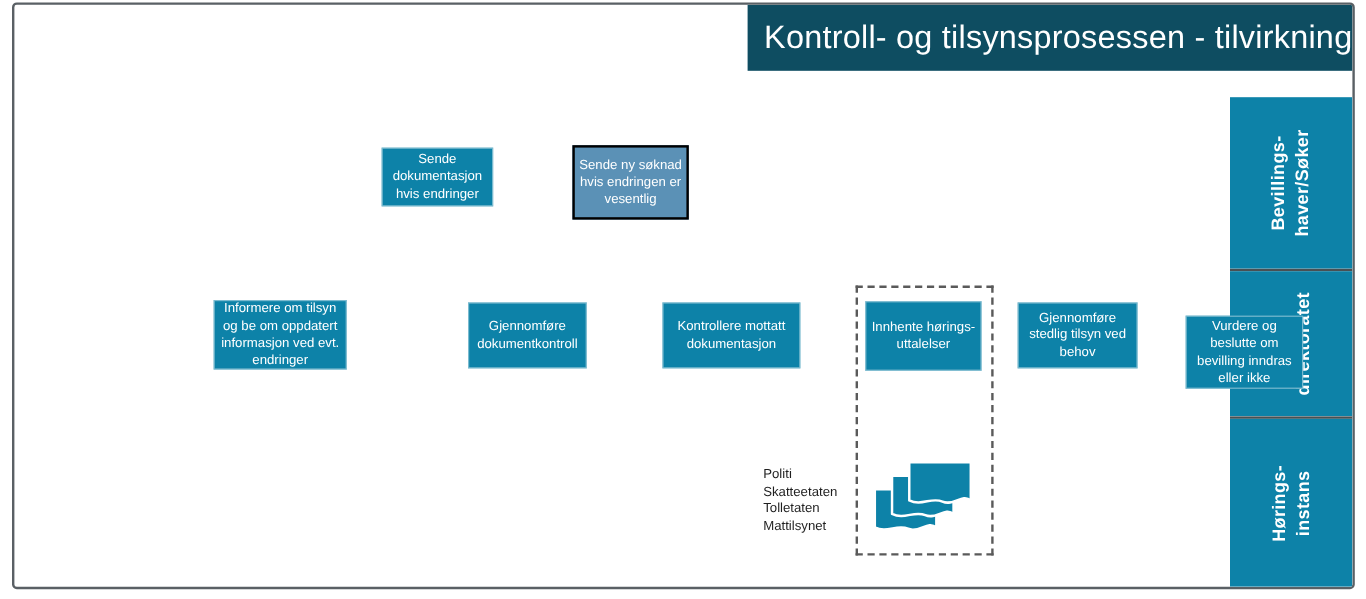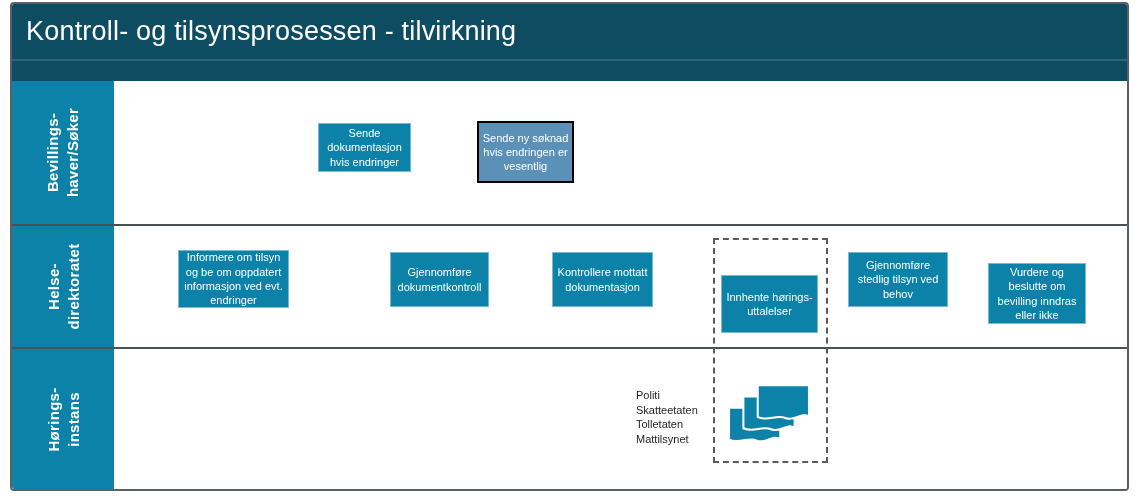--- a/index.html
+++ b/index.html
@@ -13,21 +13,21 @@
   }
   *{box-sizing:border-box;}
   html,body{margin:0;padding:0;}
   body{
     width:1138px;height:499px;position:relative;background:#ffffff;
     font-family:"Liberation Sans", sans-serif;overflow:hidden;
   }
   .frame{
     position:absolute;left:10px;top:2px;width:1119px;height:489px;
     border:2px solid #5a6065;border-radius:4px;background:#ffffff;
-    display:flex;flex-direction:column;overflow:hidden;
+    display:flex;flex-direction:column;overflow:hidden;align-items:flex-end;
   }
   .header-title{
     height:55px;flex:0 0 55px;background:var(--header-bg);color:#ffffff;
     display:flex;align-items:center;padding-left:14px;
     font-size:27px;font-weight:400;letter-spacing:.2px;
   }
   .header-seam{height:2px;flex:0 0 2px;background:#2e657b;}
   .header-band{height:20px;flex:0 0 20px;background:var(--header-bg);}
   .lane{display:flex;background:#ffffff;}
   .lane-1{height:143px;flex:0 0 143px;}
@@ -47,22 +47,22 @@
     position:absolute;background:var(--process-box-bg);color:var(--box-text);
     display:flex;align-items:center;justify-content:center;text-align:center;
     font-size:11px;line-height:1.3;white-space:pre-line;
     border:1px solid rgba(255,255,255,.45);padding:2px;
   }
   .pbox.alt{background:var(--process-box-alt-bg);border:2px solid #000000;}
   .box-a{left:306px;top:119px;width:93px;height:49px;}
   .box-b{left:465px;top:117px;width:97px;height:62px;}
   .box-1{left:166px;top:246px;width:111px;height:58px;}
   .box-2{left:378px;top:248px;width:99px;height:55px;}
-  .box-3{left:540px;top:248px;width:101px;height:55px;}
-  .box-4{left:709px;top:247px;width:97px;height:58px;margin-top:24px;}
+  .box-3{left:540px;top:248px;width:115px;height:55px;}
+  .box-4{left:709px;top:247px;width:97px;height:58px;}
   .box-5{left:836px;top:248px;width:100px;height:55px;}
   .box-6{left:976px;top:259px;width:98px;height:61px;}
   .samhandling-group{
     position:absolute;left:701px;top:234px;width:115px;height:225px;
     border:2px dashed #5a5a5a;
   }
   .samhandling-label{
     position:absolute;top:-9px;left:50%;transform:translateX(-50%);
     background:#84cc16;padding:0 7px;font-size:12px;color:var(--annotation-text);
     white-space:nowrap;

